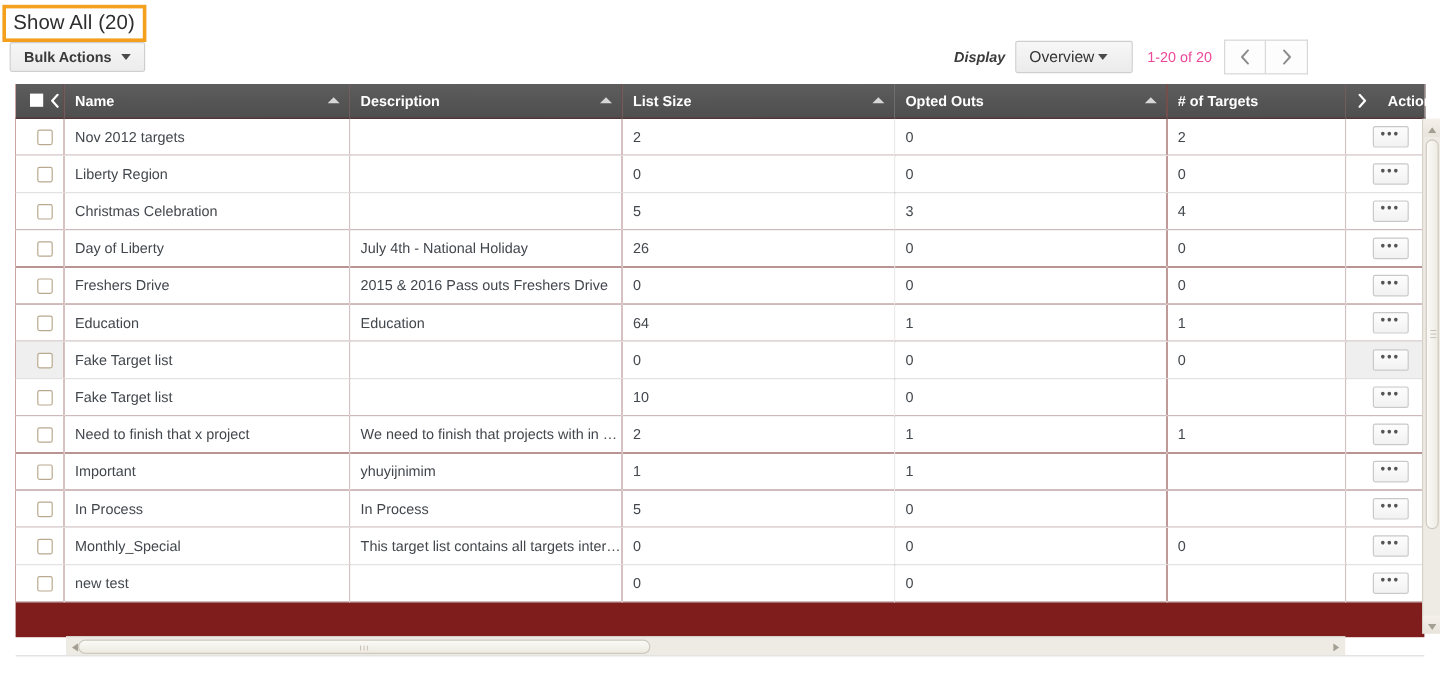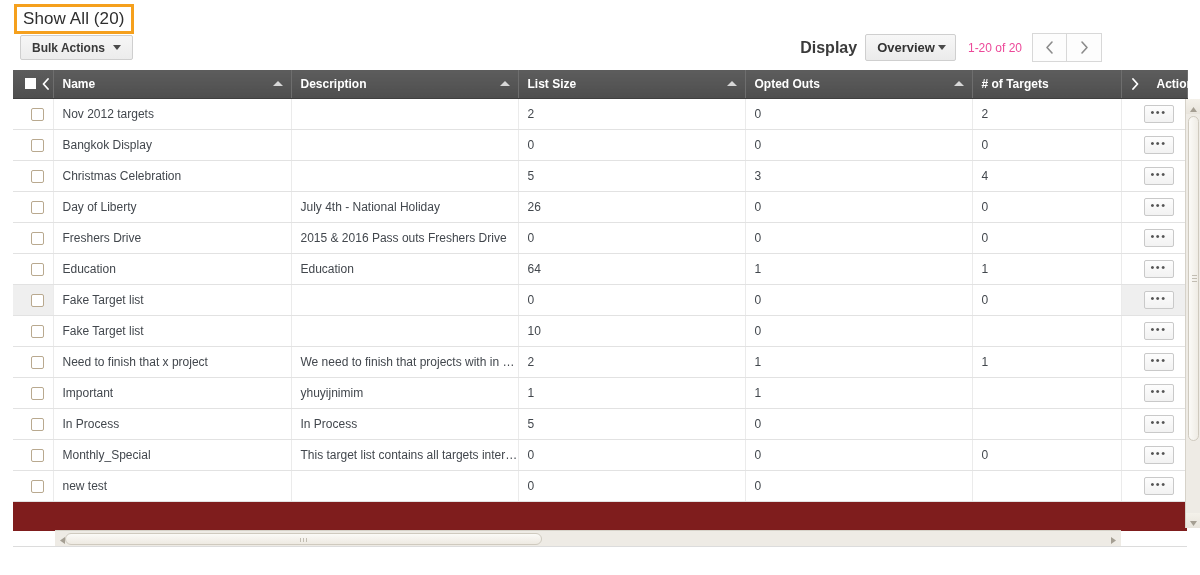--- a/index.html
+++ b/index.html
@@ -13,21 +13,21 @@
   #app {
     position: relative;
     width: 1200px; height: 575px;
     overflow: hidden;
     background: #ffffff;
   }
 
   
   .toolbar {
     position: absolute;
-    left: 12px; top: 0;
+    left: 0; top: 0;
     width: 1098px; height: 70px;
   }
   .showall-wrap {
     position: absolute;
     left: 2px; top: 4px;
     padding: 3px 7px 4px 6px;
     border: 3px solid #f5a01d;
     background: #ffffff;
     line-height: 1;
   }
@@ -61,34 +61,35 @@
   }
 
   .display-group {
     position: absolute;
     right: 8px; top: 33px;
     display: flex;
     align-items: center;
     height: 29px;
   }
   .display-label {
-    font-size: 16px;
+    font-size: 12px;
     font-weight: bold;
     color: #3b3b3b;
     margin-right: 8px;
+    font-style: italic;
   }
   .overview-btn {
     height: 27px;
-    padding: 0 9px 0 11px;
+    padding: 0 20px 0 11px;
     display: flex; align-items: center;
     background: linear-gradient(#f7f7f7, #ebebeb);
     border: 1px solid #cfcfcf;
     border-radius: 2px;
     font-size: 13px;
-    font-weight: bold;
+    font-weight: normal;
     color: #333;
     cursor: pointer;
     white-space: nowrap;
   }
   .overview-btn .caret {
     margin-left: 3px;
     width: 0; height: 0;
     border-left: 4px solid transparent;
     border-right: 4px solid transparent;
     border-top: 5px solid #4a4a4a;
@@ -397,21 +398,21 @@
             <td class="cell-check"><span class="row-check"></span></td>
             <td>Nov 2012 targets</td>
             <td></td>
             <td>2</td>
             <td>0</td>
             <td>2</td>
             <td class="cell-actions"><span class="dots-btn">•••</span></td>
           </tr>
           <tr>
             <td class="cell-check"><span class="row-check"></span></td>
-            <td>Bangkok Display</td>
+            <td>Liberty Region</td>
             <td></td>
             <td>0</td>
             <td>0</td>
             <td>0</td>
             <td class="cell-actions"><span class="dots-btn">•••</span></td>
           </tr>
           <tr>
             <td class="cell-check"><span class="row-check"></span></td>
             <td>Christmas Celebration</td>
             <td></td>

